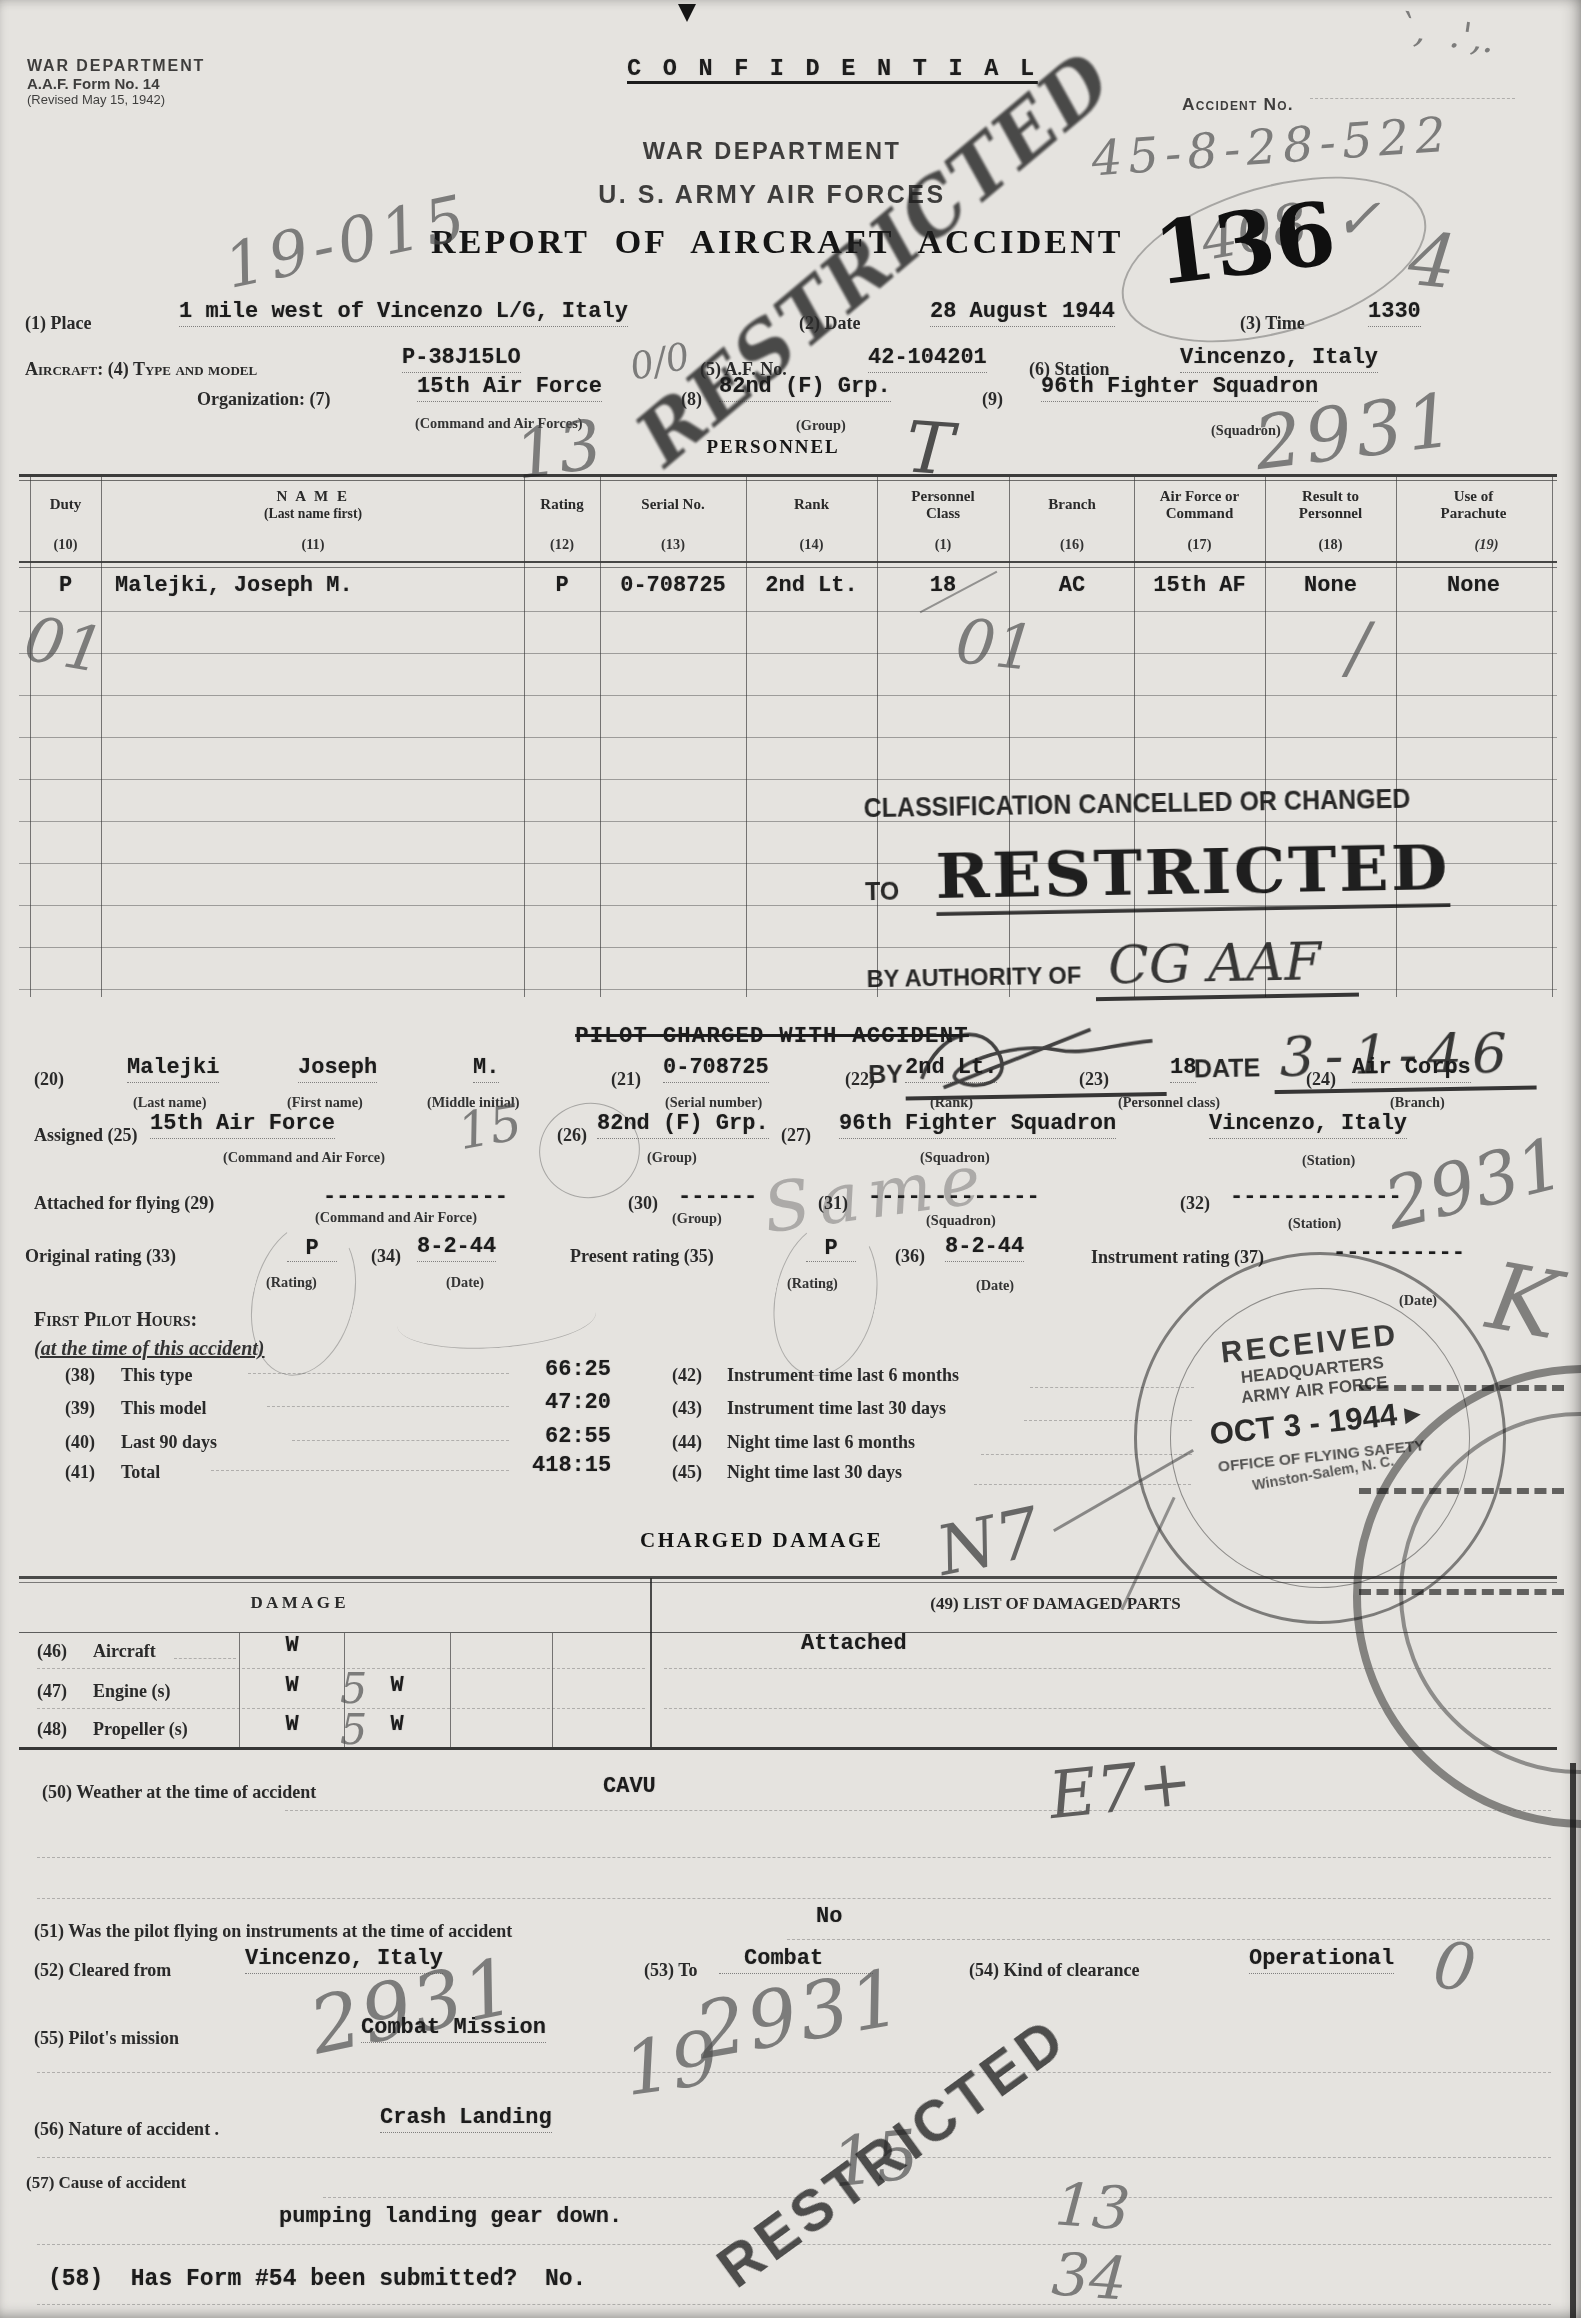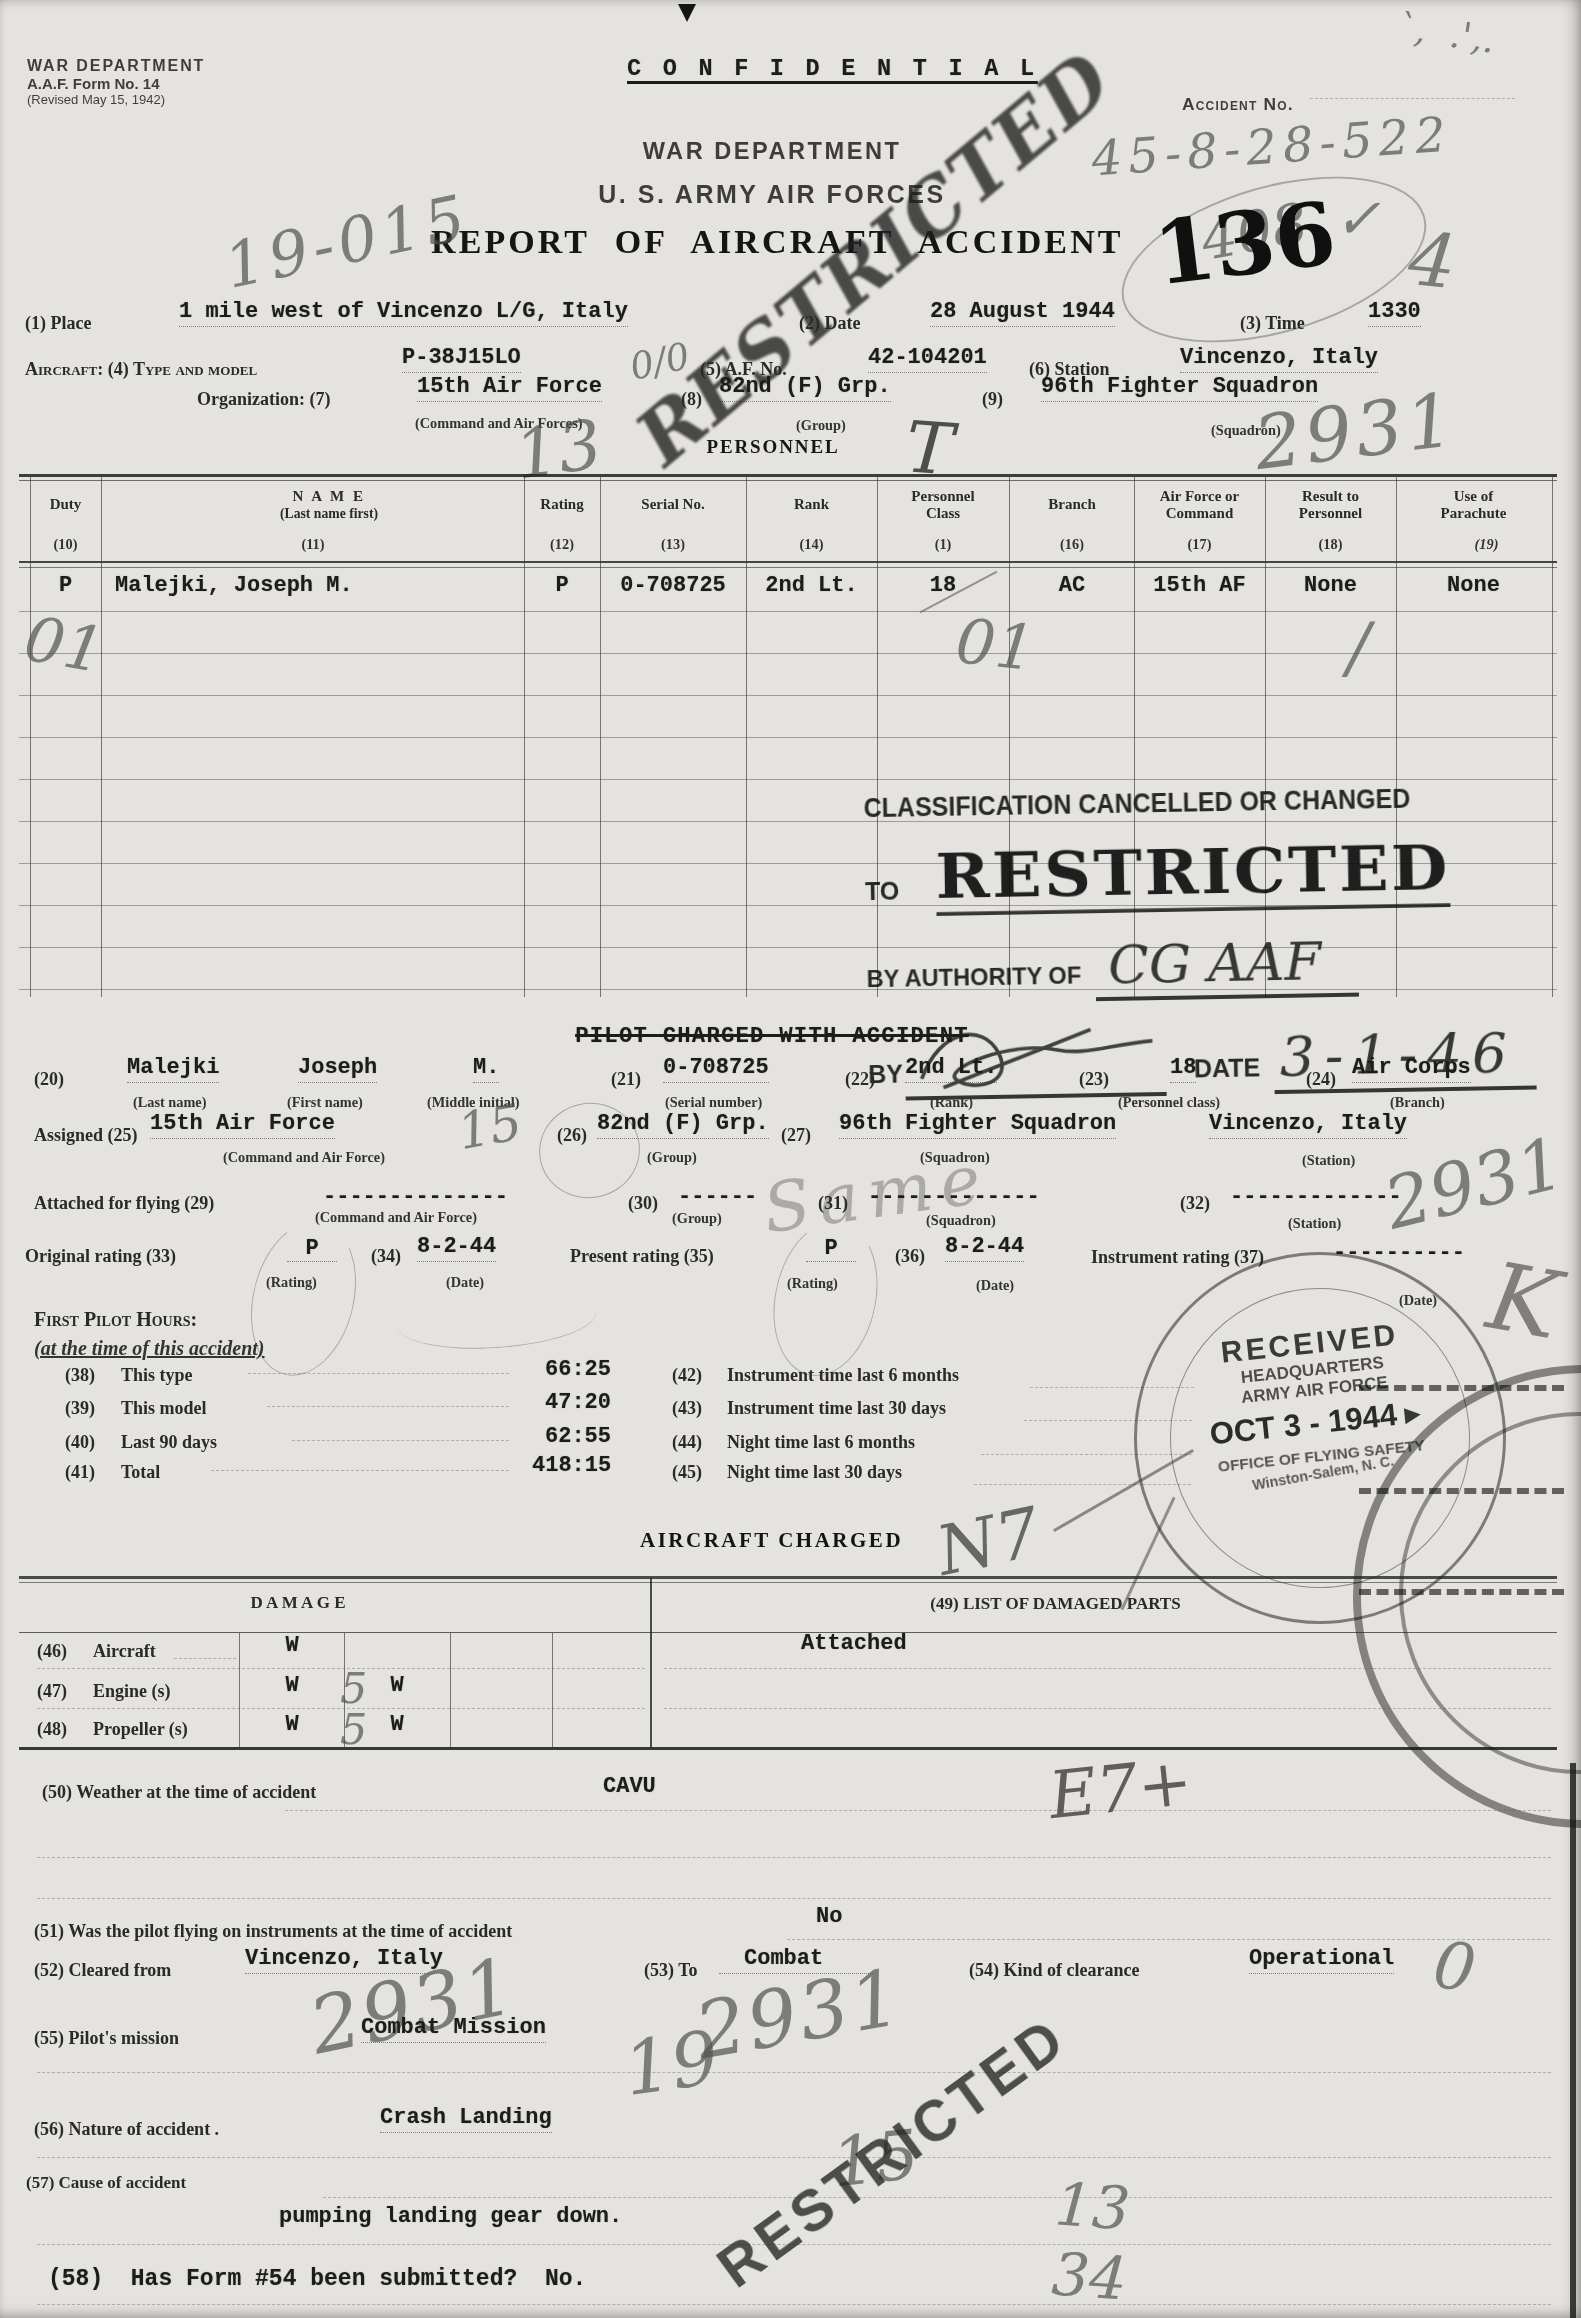--- a/index.html
+++ b/index.html
@@ -96,21 +96,21 @@
   <div class="abs vline" style="left:600px;top:477px;height:520px;"></div>
   <div class="abs vline" style="left:746px;top:477px;height:520px;"></div>
   <div class="abs vline" style="left:877px;top:477px;height:520px;"></div>
   <div class="abs vline" style="left:1009px;top:477px;height:520px;"></div>
   <div class="abs vline" style="left:1134px;top:477px;height:520px;"></div>
   <div class="abs vline" style="left:1265px;top:477px;height:520px;"></div>
   <div class="abs vline" style="left:1396px;top:477px;height:520px;"></div>
   <div class="abs vline" style="left:1552px;top:477px;height:520px;"></div>
 
   <div class="abs hl ctr" style="left:30px;top:496px;width:71px;"><span>Duty</span></div>
-  <div class="abs ctr" style="left:101px;top:488px;width:424px;margin-left:16px;">
+  <div class="abs ctr" style="left:101px;top:488px;width:424px;">
     <div class="hl" style="letter-spacing:2.5px;">N A M E</div>
     <div class="hl" style="font-size:13.7px;">(Last name first)</div>
   </div>
   <div class="abs hl ctr" style="left:524px;top:496px;width:76px;"><span>Rating</span></div>
   <div class="abs hl ctr" style="left:600px;top:496px;width:146px;"><span>Serial No.</span></div>
   <div class="abs hl ctr" style="left:746px;top:496px;width:131px;"><span>Rank</span></div>
   <div class="abs ctr" style="left:877px;top:488px;width:132px;">
     <div class="hl">Personnel</div>
     <div class="hl">Class</div>
   </div>
@@ -296,21 +296,21 @@
       <div class="stamp blur1" style="font-size:14.3px;transform:rotate(-4deg);color:rgba(20,20,20,.68);">Winston-Salem, N. C.</div>
     </div>
   </div>
   <div class="abs pencil" style="left:1489px;top:1247px;font-size:93px;color:rgba(60,60,60,.6);transform:rotate(10deg);">K</div>
   <div class="abs" style="left:1359px;top:1385px;width:205px;border-top:6.8px dashed rgba(10,10,10,.6);"></div>
   <div class="abs" style="left:1359px;top:1488px;width:205px;border-top:6.8px dashed rgba(10,10,10,.6);"></div>
   <div class="abs" style="left:1359px;top:1589px;width:205px;border-top:6.8px dashed rgba(10,10,10,.6);"></div>
   <div class="abs" style="left:1353px;top:1365px;width:447px;height:447px;border:8px solid rgba(10,10,10,.45);border-radius:50%;"></div>
   <div class="abs" style="left:1399px;top:1412px;width:354px;height:354px;border:4.3px solid rgba(10,10,10,.4);border-radius:50%;"></div>
 
-  <div class="abs printed" style="left:640px;top:1528px;font-size:21px;letter-spacing:2.5px;color:#141414;">AIRCRAFT CHARGED</div>
+  <div class="abs printed" style="left:640px;top:1528px;font-size:21px;letter-spacing:2.5px;color:#141414;">CHARGED DAMAGE</div>
   <div class="abs pencil" style="left:937px;top:1502px;font-size:68px;transform:rotate(-12deg);color:rgba(50,50,50,.7);">N7</div>
   <div class="abs" style="left:1043px;top:1489px;width:161px;border-top:3.1px solid rgba(60,60,60,.55);transform:rotate(-30deg);"></div>
   <div class="abs" style="left:1086px;top:1552px;width:124px;border-top:3.1px solid rgba(60,60,60,.5);transform:rotate(-65deg);"></div>
 
   <div class="abs" style="left:18.6px;top:1576px;width:1538px;border-top:3.1px solid rgba(35,35,35,.8);"></div>
   <div class="abs" style="left:18.6px;top:1582px;width:1538px;border-top:1.2px solid rgba(35,35,35,.55);"></div>
   <div class="abs printed ctr" style="left:124px;top:1593px;width:348px;font-size:17px;">D A M A G E</div>
   <div class="abs printed ctr" style="left:776px;top:1594px;width:559px;font-size:17px;">(49) LIST OF DAMAGED PARTS</div>
   <div class="abs" style="left:18.6px;top:1632px;width:1538px;border-top:1.9px solid rgba(35,35,35,.7);"></div>
   <div class="abs" style="left:650px;top:1578px;height:169px;border-left:2.5px solid rgba(35,35,35,.8);"></div>

